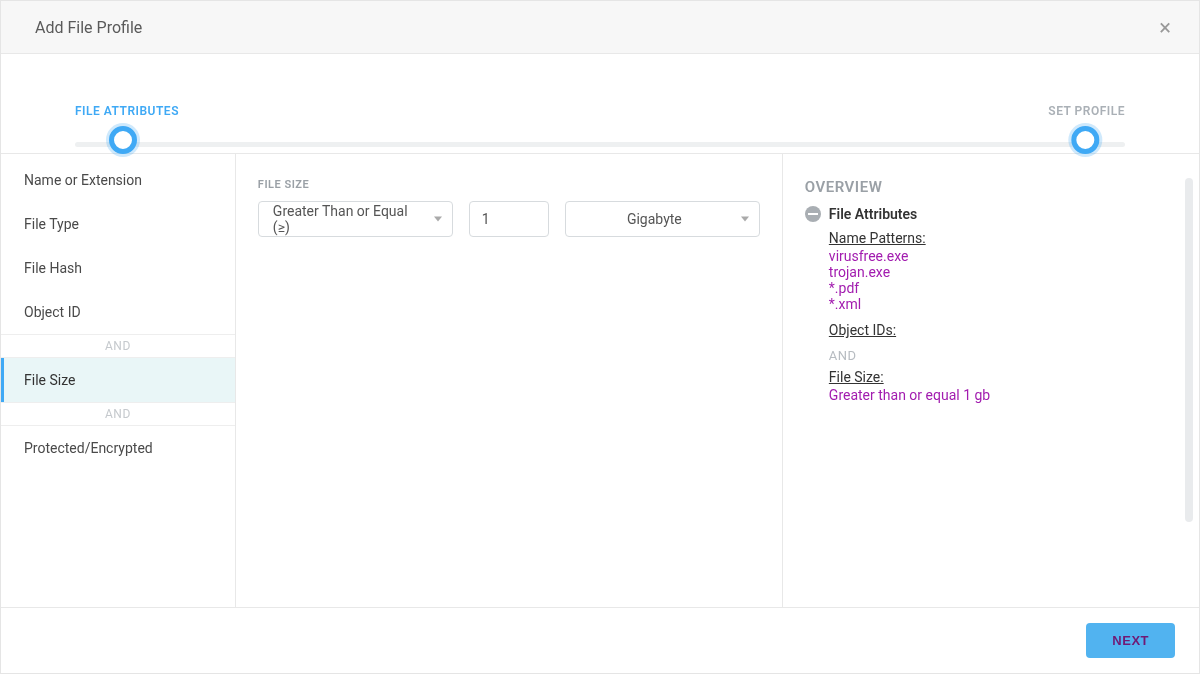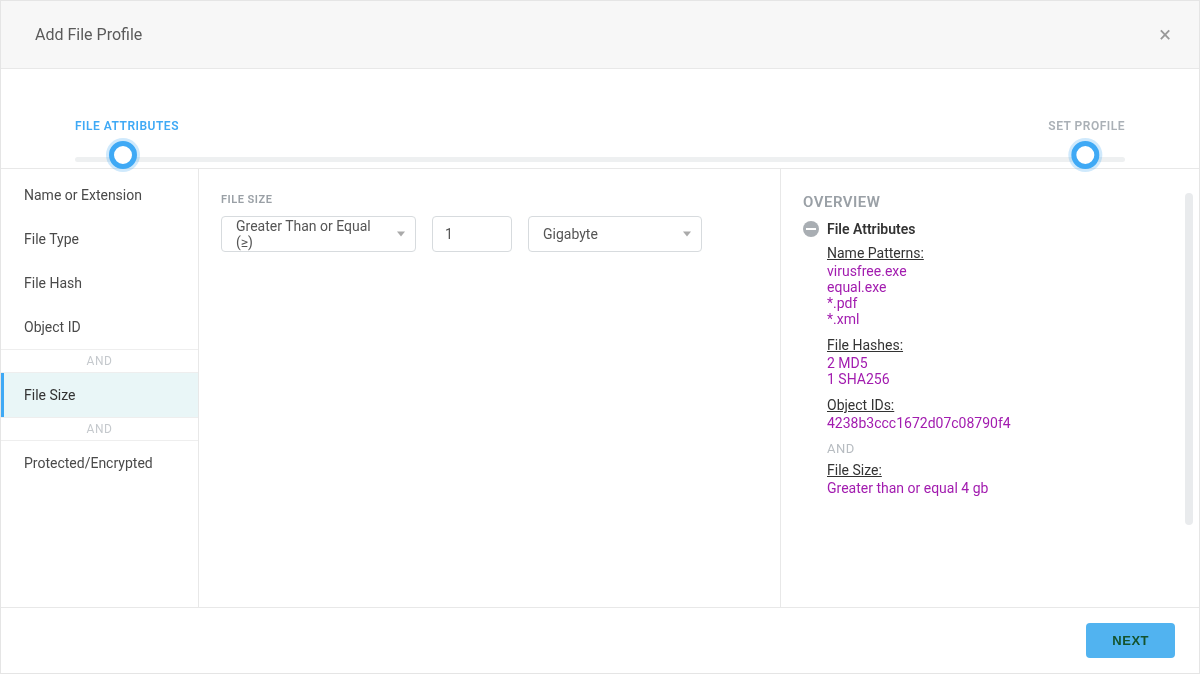--- a/index.html
+++ b/index.html
@@ -11,21 +11,21 @@
 }
 .modal {
   width: 1200px;
   height: 674px;
   border: 1px solid #e5e5e5;
   display: flex;
   flex-direction: column;
   background: #fff;
 }
 .modal-header {
-  height: 68px;
+  height: 53px;
   background: #f7f7f7;
   border-bottom: 1px solid #e8e8e8;
   display: flex;
   align-items: center;
   justify-content: space-between;
   padding: 0 20px 0 34px;
 }
 .modal-title {
   font-size: 16px;
   color: #5a5a5a;
@@ -91,21 +91,21 @@
 .step.left .step-dot { margin-left: 34px; }
 .step.right .step-dot { margin-right: 26px; }
 
 .body {
   flex: 1;
   display: flex;
   overflow: hidden;
 }
 
 .sidebar {
-  width: 198px;
+  width: 236px;
   border-right: 1px solid #e8e8e8;
   padding-top: 4px;
 }
 .side-item {
   padding: 14px 20px;
   color: #4a4a4a;
   cursor: pointer;
   border-left: 3px solid transparent;
 }
 .side-item.active {
@@ -143,23 +143,24 @@
   position: relative;
   display: flex;
   align-items: center;
   height: 36px;
   border: 1px solid #d7dbde;
   border-radius: 4px;
   background: #fff;
   padding: 0 30px 0 14px;
   color: #555;
   cursor: pointer;
+  justify-content: center;
 }
 .select.comparator { width: 195px; }
-.select.unit { width: 174px; }
+.select.unit { width: 195px; }
 .select .caret {
   position: absolute; right: 10px; top: 50%; transform: translateY(-50%);
   width: 0; height: 0;
   border-left: 4px solid transparent;
   border-right: 4px solid transparent;
   border-top: 5px solid #aaa;
 }
 .num-input {
   width: 80px;
   height: 36px;
@@ -231,21 +232,21 @@
 .footer {
   height: 66px;
   border-top: 1px solid #e8e8e8;
   display: flex;
   align-items: center;
   justify-content: flex-end;
   padding: 0 24px;
 }
 .btn-next {
   background: #51b3f0;
-  color: #14532d;
+  color: #701a75;
   border: none;
   border-radius: 4px;
   padding: 10px 26px;
   font-size: 13px;
   letter-spacing: 0.5px;
   font-weight: 600;
   cursor: pointer;
 }
 </style>
 </head>
@@ -306,42 +307,36 @@
       <div class="ov-title">OVERVIEW</div>
       <div class="ov-section-hdr">
         <div class="minus-icon"></div>
         <div class="ov-section-title">File Attributes</div>
       </div>
       <div class="ov-body">
 
         <div class="ov-group">
           <div class="ov-group-title">Name Patterns:</div>
           <div class="ov-line">virusfree.exe</div>
-          <div class="ov-line">equal.exe</div>
+          <div class="ov-line">trojan.exe</div>
           <div class="ov-line">*.pdf</div>
           <div class="ov-line">*.xml</div>
         </div>
 
 
-        <div class="ov-group">
-          <div class="ov-group-title">File Hashes:</div>
-          <div class="ov-line">2 MD5</div>
-          <div class="ov-line">1 SHA256</div>
-        </div>
 
         <div class="ov-group">
           <div class="ov-group-title">Object IDs:</div>
-          <div class="ov-line">4238b3ccc1672d07c08790f4</div>
         </div>
 
         <div class="ov-and">AND</div>
 
         <div class="ov-group">
           <div class="ov-group-title">File Size:</div>
-          <div class="ov-line">Greater than or equal 4 gb</div>
+          <div class="ov-line">Greater than or equal 1 gb</div>
         </div>
 
       </div>
 
       <div class="ov-scrollbar">
         <div class="ov-scroll-thumb"></div>
       </div>
     </div>
 
   </div>

